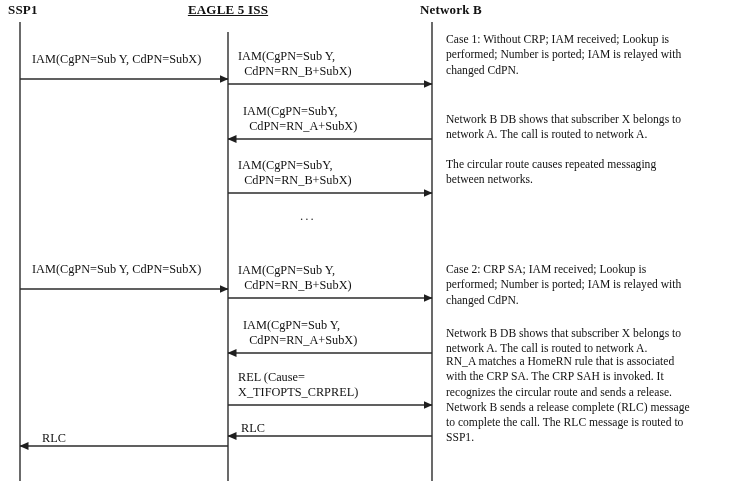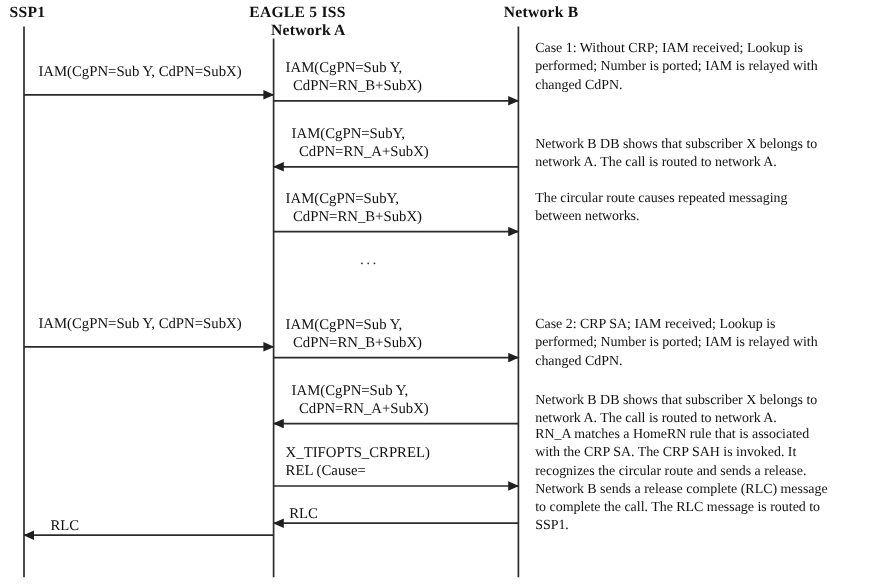--- a/index.html
+++ b/index.html
@@ -78,30 +78,30 @@
         <line x1="228" y1="298" x2="432" y2="298" stroke="#2b2b2b" stroke-width="1.4" marker-end="url(#arrow-right)"></line>
         <line x1="432" y1="353" x2="228" y2="353" stroke="#2b2b2b" stroke-width="1.4" marker-end="url(#arrow-left)"></line>
         <line x1="228" y1="405" x2="432" y2="405" stroke="#2b2b2b" stroke-width="1.4" marker-end="url(#arrow-right)"></line>
         <line x1="432" y1="436" x2="228" y2="436" stroke="#2b2b2b" stroke-width="1.4" marker-end="url(#arrow-left)"></line>
         <line x1="228" y1="446" x2="20" y2="446" stroke="#2b2b2b" stroke-width="1.4" marker-end="url(#arrow-left)"></line>
       </g>
   </svg>
 
   <div id="label-layer">
       <div class="lbl hdr" style="left: 8px; top: 2px;"><div>SSP1</div></div>
-      <div class="lbl hdr" style="left: 168px; width: 120px; text-align: right; top: 2px;"><div>EAGLE 5 ISS</div><div>Network A</div></div>
+      <div class="lbl hdr" style="left: 168px; width: 120px; text-align: center; top: 2px; text-decoration: underline;"><div>EAGLE 5 ISS</div></div>
       <div class="lbl hdr" style="left: 362px; width: 120px; text-align: right; top: 2px;"><div>Network B</div></div>
       <div class="lbl msg" style="left: 32px; top: 52px;"><div>IAM(CgPN=Sub Y, CdPN=SubX)</div></div>
       <div class="lbl msg" style="left: 238px; top: 49px;"><div>IAM(CgPN=Sub Y,</div><div>  CdPN=RN_B+SubX)</div></div>
       <div class="lbl msg" style="left: 243px; top: 104px;"><div>IAM(CgPN=SubY,</div><div>  CdPN=RN_A+SubX)</div></div>
       <div class="lbl msg" style="left: 238px; top: 158px;"><div>IAM(CgPN=SubY,</div><div>  CdPN=RN_B+SubX)</div></div>
       <div class="lbl msg" style="left: 32px; top: 262px;"><div>IAM(CgPN=Sub Y, CdPN=SubX)</div></div>
       <div class="lbl msg" style="left: 238px; top: 263px;"><div>IAM(CgPN=Sub Y,</div><div>  CdPN=RN_B+SubX)</div></div>
       <div class="lbl msg" style="left: 243px; top: 318px;"><div>IAM(CgPN=Sub Y,</div><div>  CdPN=RN_A+SubX)</div></div>
-      <div class="lbl msg" style="left: 238px; top: 370px;"><div>X_TIFOPTS_CRPREL)</div><div>REL (Cause=</div></div>
+      <div class="lbl msg" style="left: 238px; top: 370px;"><div>REL (Cause=</div><div>X_TIFOPTS_CRPREL)</div></div>
       <div class="lbl msg" style="left: 241px; top: 421px;"><div>RLC</div></div>
       <div class="lbl msg" style="left: 42px; top: 431px;"><div>RLC</div></div>
       <div class="lbl ellipsis" style="left: 300px; top: 208px;">...</div>
       <div class="lbl note" style="left: 446px; top: 32px; width: 288px;">Case 1: Without CRP; IAM received;  Lookup is
 performed; Number is ported; IAM is relayed with
 changed CdPN.</div>
       <div class="lbl note" style="left: 446px; top: 112px; width: 288px;">Network B DB shows that subscriber X belongs to
 network A. The call is routed to network A.</div>
       <div class="lbl note" style="left: 446px; top: 157px; width: 288px;">The circular route causes repeated messaging
 between networks.</div>

